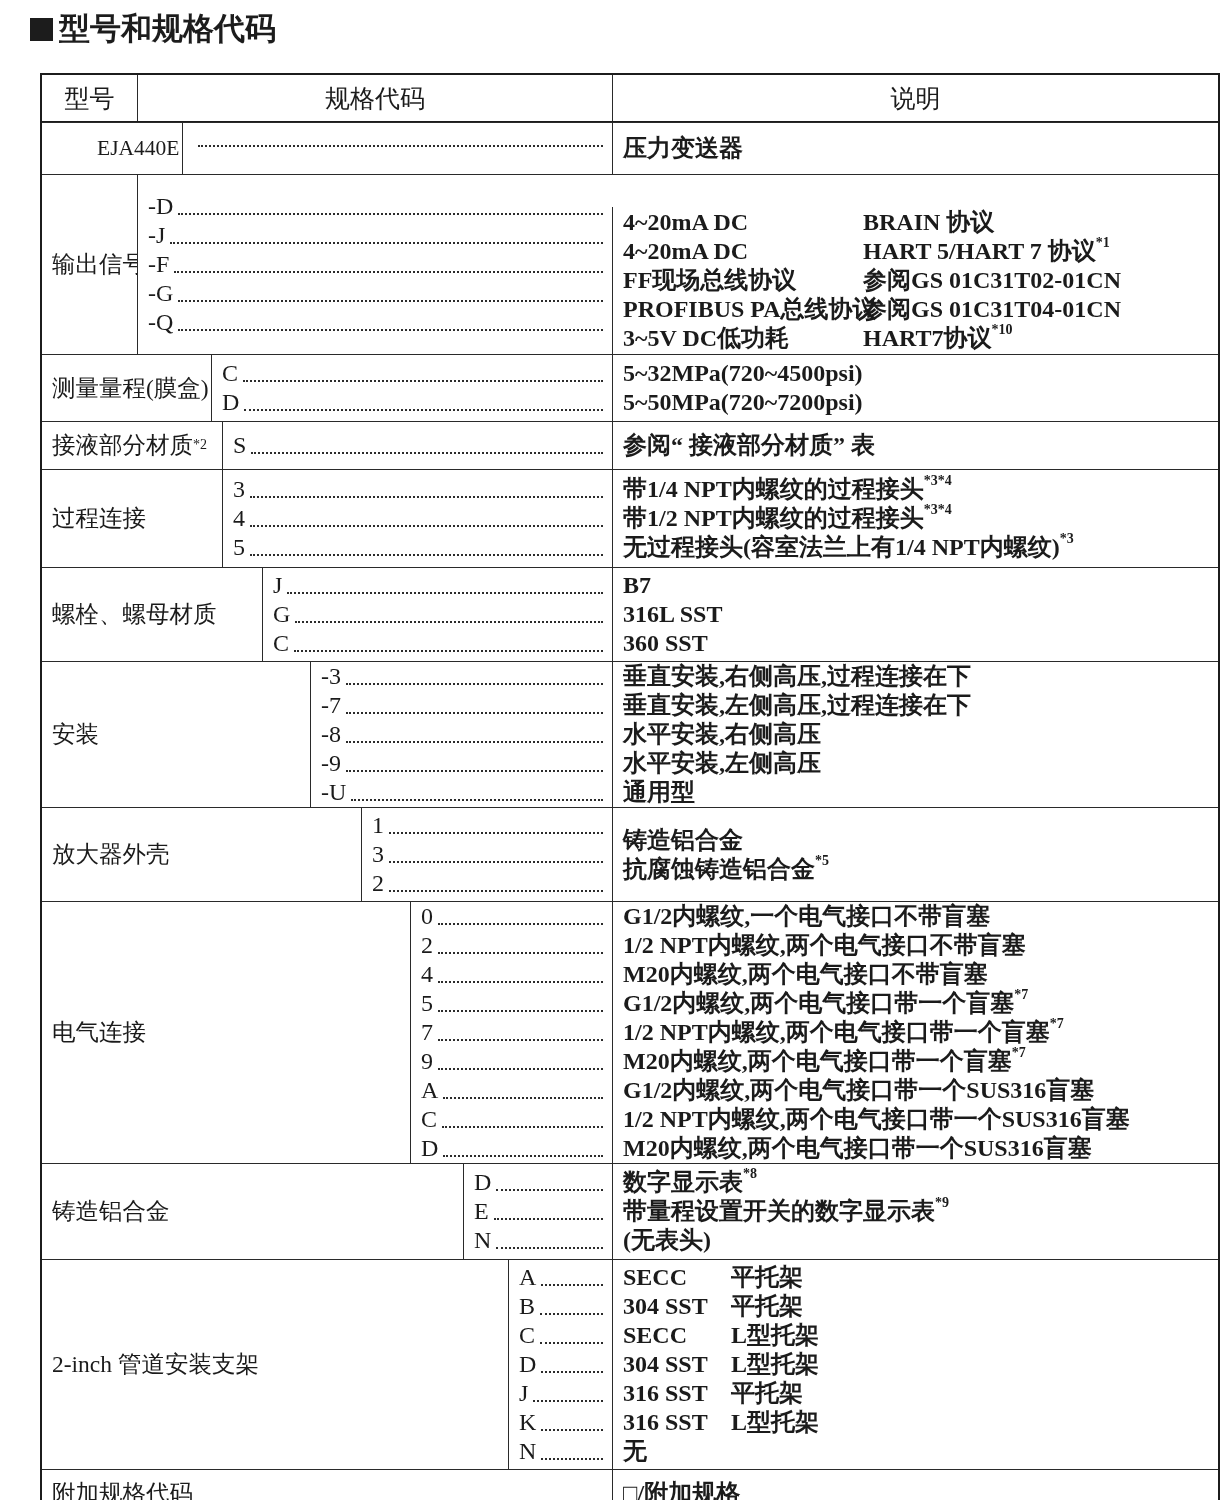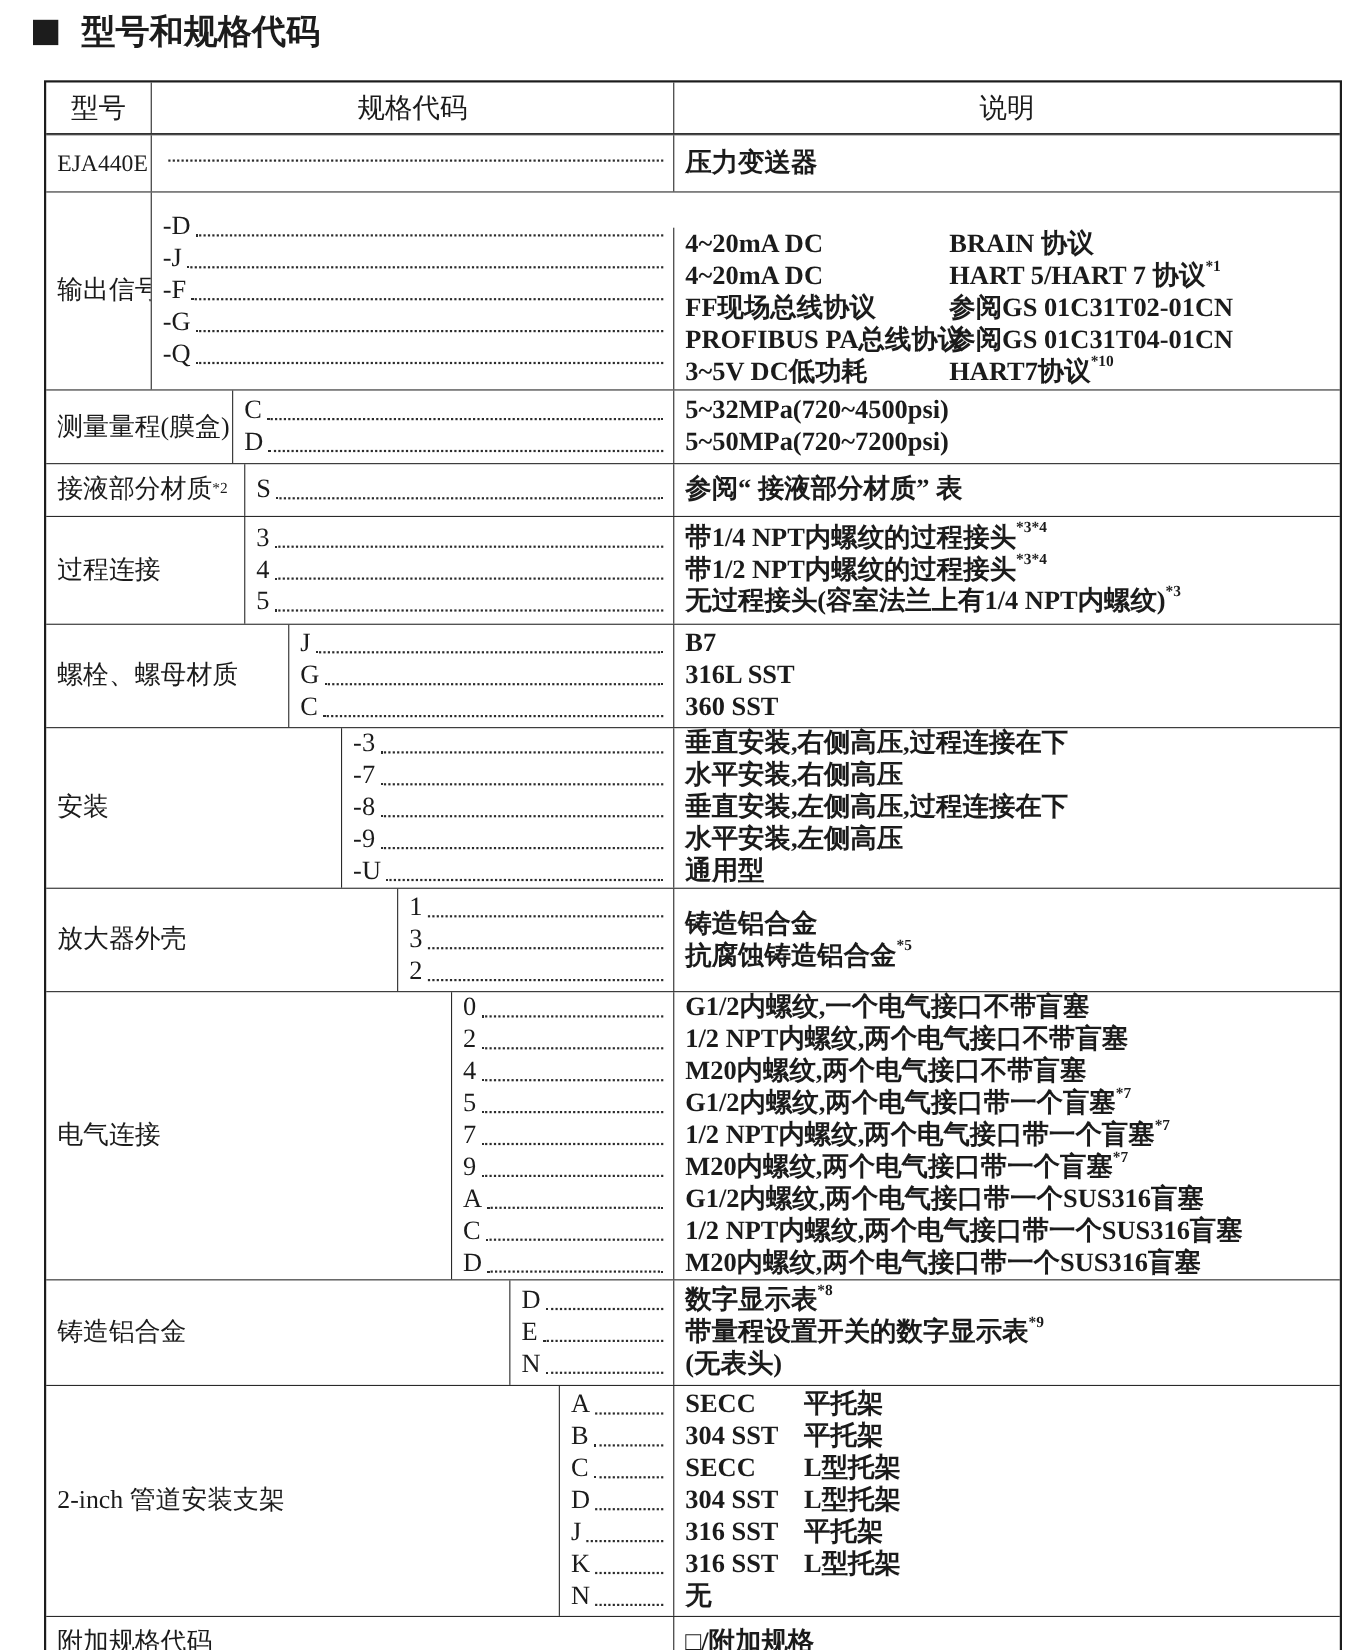--- a/index.html
+++ b/index.html
@@ -1,18 +1,18 @@
 <!DOCTYPE html>
 <html><head>
 <meta charset="utf-8">
 <style>
   html,body{margin:0;padding:0;background:#ffffff;}
   .page{position:relative;width:1227px;height:1500px;background:#fff;
         font-family:"Liberation Serif","DejaVu Serif",serif;color:#1b1b1b;overflow:hidden;}
-  .title{position:absolute;left:30px;top:8px;margin:0;display:flex;align-items:center;gap:21px;
+  .title{position:absolute;left:30px;top:8px;margin:0;display:flex;align-items:center;gap:6px;
          font-family:"Liberation Sans","DejaVu Sans",sans-serif;font-weight:bold;font-size:31px;color:#1c1c1c;}
   .bullet{display:inline-block;width:23px;height:23px;background:#1c1c1c;flex:0 0 auto;}
   .spec-table{position:absolute;left:40px;top:73px;width:1180px;border:2px solid #1c1c1c;box-sizing:border-box;background:#fff;}
   .trow{display:flex;border-top:1.5px solid #2a2a2a;font-size:24px;line-height:29px;}
   .trow.header{border-top:none;border-bottom:1px solid #1c1c1c;height:46px;}
   .header .hcell{display:flex;align-items:center;justify-content:center;font-size:25px;box-sizing:border-box;}
   .h-model{flex:0 0 96px;border-right:1.5px solid #2a2a2a;}
   .h-code{flex:1 1 auto;}
   .h-desc{flex:0 0 606px;border-left:1.5px solid #2a2a2a;}
   .lcell{flex:0 0 auto;border-right:1.5px solid #2a2a2a;display:flex;align-items:center;
@@ -39,21 +39,21 @@
   </h1>
 
   <div class="spec-table">
     <div class="trow header">
       <div class="hcell h-model">型号</div>
       <div class="hcell h-code">规格代码</div>
       <div class="hcell h-desc">说明</div>
     </div>
     <div id="rows">
         <div class="trow">
-          <div class="lcell latin" style="flex: 0 0 96px;">EJA440E</div>
+          <div class="lcell latin" style="flex: 0 0 96px; margin-left: 45px;">EJA440E</div>
           <div class="ccell" style="padding: 11px 0px;">
             <div class="cline">
               <span class="code"></span>
               <span class="dots"></span>
             </div>
           </div>
           <div class="dcell" style="padding: 11px 0px 11px 10px;">
             <div class="dline">
               <span>压力变送器</span>
             </div>
@@ -219,24 +219,24 @@
             <div class="cline">
               <span class="code">-U</span>
               <span class="dots"></span>
             </div>
           </div>
           <div class="dcell" style="padding: 0px 0px 0px 10px;">
             <div class="dline">
               <span>垂直安装,右侧高压,过程连接在下</span>
             </div>
             <div class="dline">
+              <span>垂直安装,左侧高压,过程连接在下</span>
+            </div>
+            <div class="dline">
               <span>水平安装,右侧高压</span>
-            </div>
-            <div class="dline">
-              <span>垂直安装,左侧高压,过程连接在下</span>
             </div>
             <div class="dline">
               <span>水平安装,左侧高压</span>
             </div>
             <div class="dline">
               <span>通用型</span>
             </div>
           </div>
         </div>
         <div class="trow">

